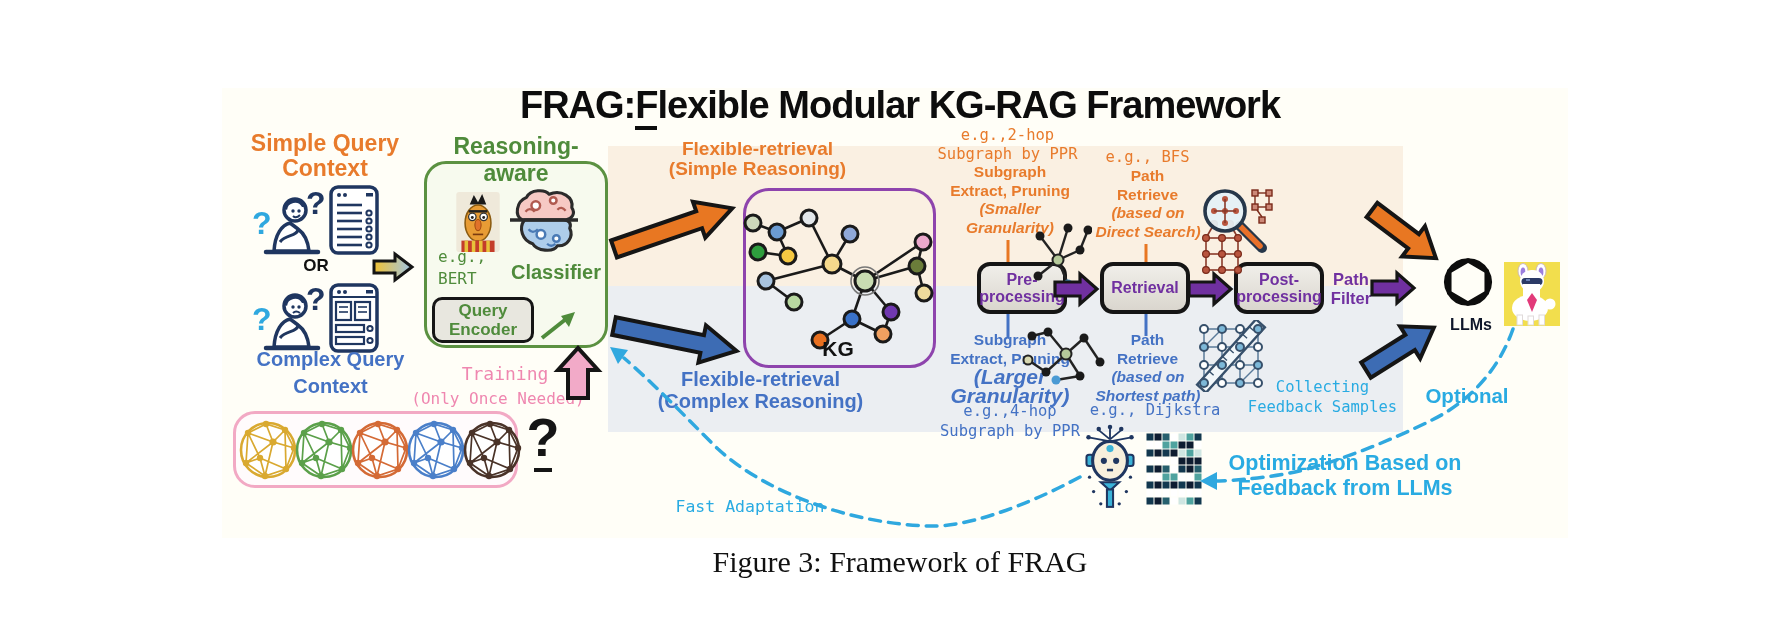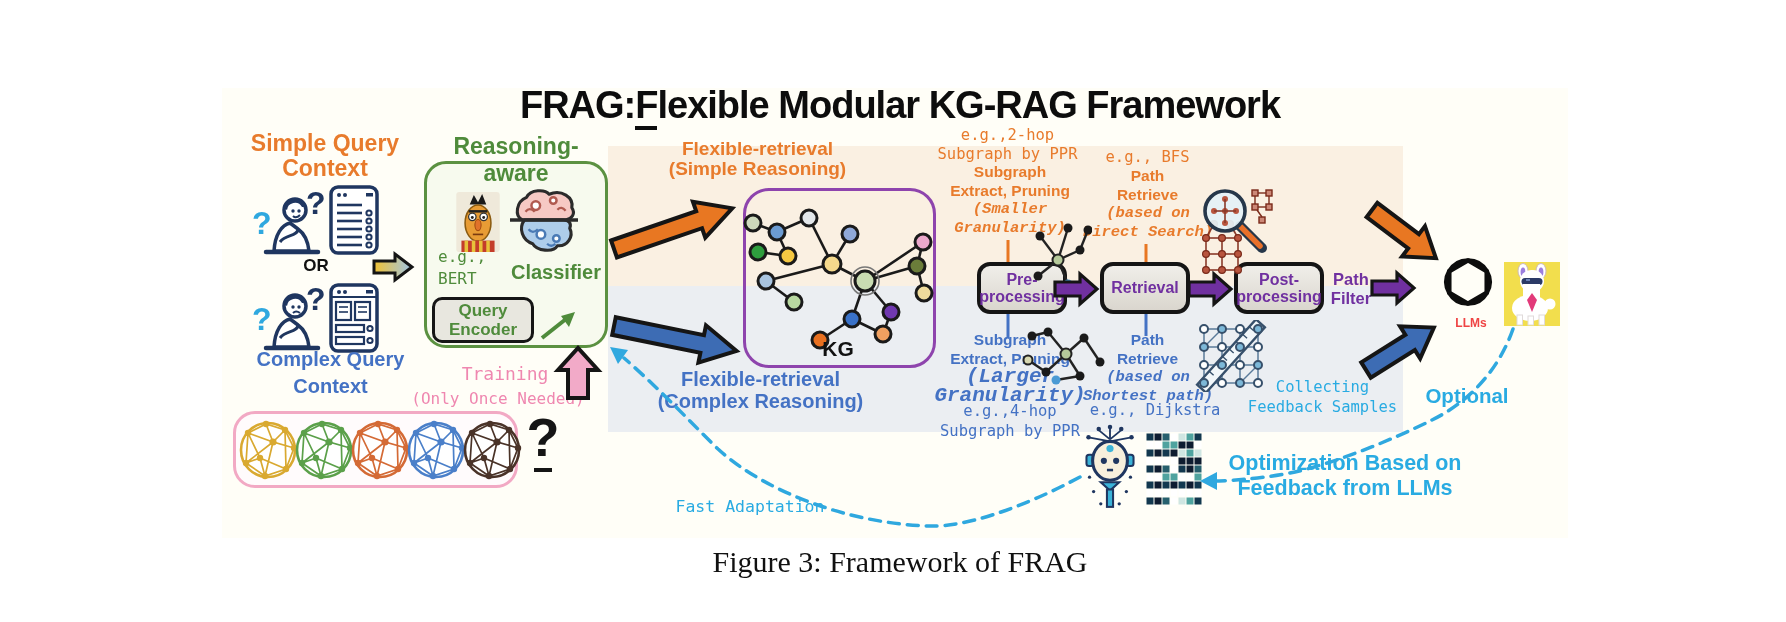--- a/index.html
+++ b/index.html
@@ -6,21 +6,21 @@
   .canvas{position:relative;width:1786px;height:622px;background:#ffffff;overflow:hidden;
           font-family:"Liberation Sans",sans-serif;}
   .abs{position:absolute;}
   .figure-area{left:222px;top:88px;width:1346px;height:450px;background:#fffef7;}
   .band{left:608px;width:795px;}
   .band.cream{top:146px;height:140px;background:#faf0e2;}
   .band.gray{top:286px;height:146px;background:#ebeef2;}
   .pre{white-space:pre-line;}
   .ctr{text-align:center;}
   .b{font-weight:bold;}
-  .i{font-style:italic;font-family:Liberation Mono, monospace;}
+  .i{font-style:italic;}
   .mono{font-family:"DejaVu Sans Mono","Liberation Mono",monospace;}
   .t-orange{color:#e87b2c;} .t-blue{color:#4472c4;} .t-green{color:#4f8b3b;}
   .t-purple{color:#7030a0;} .t-cyan:  {color:#29abe2;} .t-cyan{color:#29abe2;}
   .t-pink{color:#ef87b0;} .t-pink-lt{color:#f2abc9;}
 
   .title{left:500px;top:84px;width:800px;text-align:center;font-size:38px;font-weight:bold;
          letter-spacing:-1px;color:#0d0d0d;}
   .title .u{border-bottom:4px solid #0d0d0d;}
   .caption{left:640px;top:545px;width:520px;text-align:center;font-size:30px;
            font-family:"Liberation Serif",serif;color:#111;}
@@ -63,21 +63,21 @@
   .c-eg2{left:1080px;top:401px;width:150px;font-size:15.5px;}
 
   .collecting{left:1235px;top:378px;width:175px;font-size:15.5px;line-height:19.5px;}
 
   .pbox{border:4px solid #151515;border-radius:13px;background:linear-gradient(#f0eee9,#dad6ce);
         box-sizing:border-box;display:flex;align-items:center;justify-content:center;
         font-size:16px;line-height:17.5px;width:90px;height:52px;top:262px;}
   .pbox.pre-b{left:977px;} .pbox.ret-b{left:1100px;} .pbox.post-b{left:1234px;}
   .path-filter{left:1324px;top:270px;width:54px;font-size:16.5px;line-height:19px;}
 
-  .llms-label{left:1437px;top:316px;width:68px;font-size:12px;color:#ef4444;}
+  .llms-label{left:1437px;top:316px;width:68px;font-size:16px;color:#0f172a;}
   .optional{left:1412px;top:384px;width:110px;font-size:20.5px;}
   .optimization{left:1190px;top:451px;width:310px;font-size:21.5px;line-height:24.5px;}
   .fast-adapt{left:655px;top:497px;width:190px;font-size:16.5px;}
 
   .kgc-box{left:233px;top:411px;width:285px;height:77px;border:3px solid #f2a9c4;border-radius:22px;
            background:#fffbfc;box-sizing:border-box;}
   .qmark{left:518px;top:408px;width:50px;text-align:center;color:#151515;}
   .qmark .q{font-size:54px;font-weight:bold;line-height:58px;}
   .qmark .bar{width:18px;height:4px;background:#151515;margin:2px auto 0;}
   svg{display:block;}

